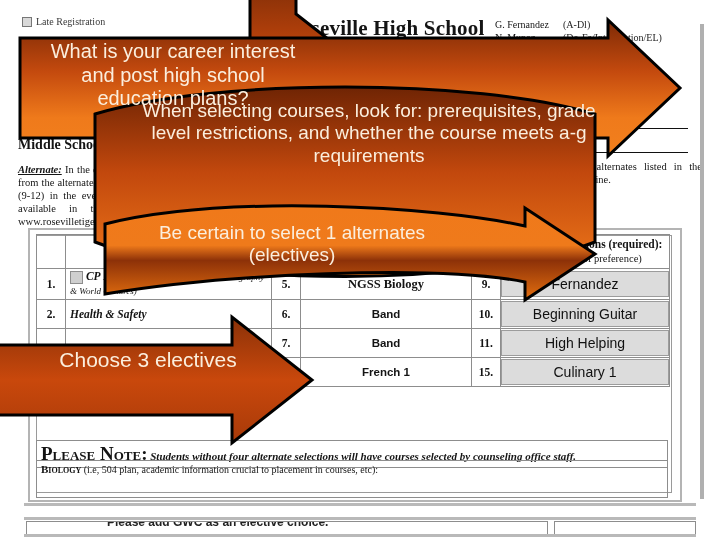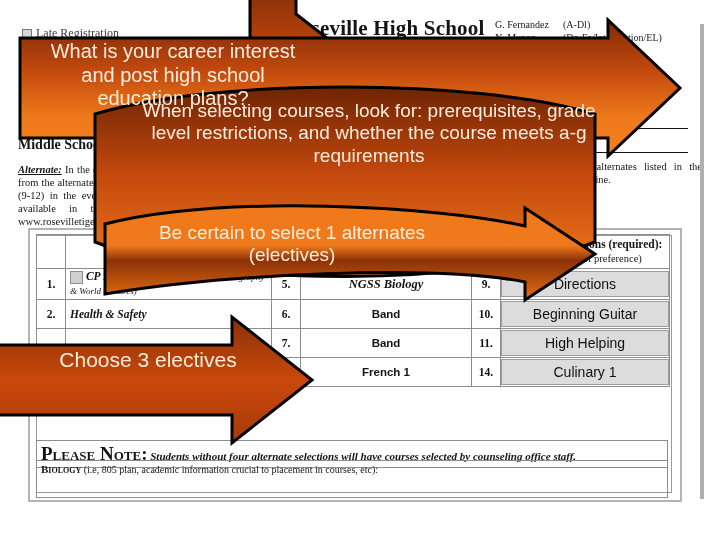--- a/index.html
+++ b/index.html
@@ -22,22 +22,22 @@
     left: 0; top: 0;
     width: 720px; height: 540px;
   }
   .serif {
     font-family: "Liberation Serif", serif;
     color: #141414;
   }
 
   .late-reg {
     position: absolute;
-    left: 22px; top: 26px;
-    font-size: 12px;
+    left: 22px; top: 16px;
+    font-size: 10px;
     display: flex;
     align-items: center;
     gap: 4px;
     color: #3a3a3a;
   }
   .late-reg .box {
     width: 8px; height: 8px;
     border: 1px solid #777;
     background: #d9d9d9;
     display: inline-block;
@@ -135,21 +135,21 @@
     font-size: 11.5px;
     vertical-align: middle;
   }
   td.num {
     width: 26px;
     text-align: center;
     font-weight: bold;
     font-size: 10px;
   }
   td.course { width: 168px; text-align: center; }
-  td.course.italic { font-style: italic; font-weight: bold; font-size: 12.5px; }
+  td.course.italic { font-weight: bold; font-size: 12.5px; }
   td.alt { width: 168px; padding: 0; }
   .altbox {
     background: #dcdcdc;
     border: 1px solid #9c9c9c;
     height: 24px;
     line-height: 24px;
     text-align: center;
     font-family: "Liberation Sans", sans-serif;
     font-size: 14px;
     color: #111;
@@ -354,21 +354,21 @@
         <td class="num">1.</td>
         <td class="cpcell">
           <span class="chk"></span>
           <span>CP English 9</span>
           <span class="small">(Pre-AP English w/ Geography &amp; World Cultures)</span>
         </td>
         <td class="num">5.</td>
         <td class="course italic">NGSS Biology</td>
         <td class="num">9.</td>
         <td class="alt">
-          <div class="altbox">Directions</div>
+          <div class="altbox">Fernandez</div>
         </td>
       </tr>
 
       <tr>
         <td class="num">2.</td>
         <td class="cpcell">Health &amp; Safety</td>
         <td class="num">6.</td>
         <td class="course sansbold">Band</td>
         <td class="num">10.</td>
         <td class="alt">
@@ -385,40 +385,49 @@
         <td class="alt">
           <div class="altbox">High Helping</div>
         </td>
       </tr>
 
       <tr>
         <td class="num"></td>
         <td class="cpcell"></td>
         <td class="num">8.</td>
         <td class="course sansbold">French 1</td>
-        <td class="num">14.</td>
+        <td class="num">15.</td>
         <td class="alt">
           <div class="altbox">Culinary 1</div>
         </td>
       </tr>
     </tbody>
       </table>
 
     <div class="please-note">
       <span class="caps">Please Note:</span>
       <span>Students without four alternate selections will have courses selected by counseling office staff.</span>
     </div>
 
     <div class="comments">
       <span class="caps">Biology</span>
-      <span>(i.e, 805 plan, academic information crucial to placement in courses, etc):</span>
+      <span>(i.e, 504 plan, academic information crucial to placement in courses, etc):</span>
     </div>
 
     <div class="right-edge"></div>
 
+    <div class="bottom-strip">
+      <div class="bar"></div>
+      <div class="bar2"></div>
+      <div class="cutbox">
+        <span>Please add GWC as an elective choice.</span>
+      </div>
+      <div class="cutbox2"></div>
+      <div class="bar3"></div>
+    </div>
   </div>
 
   <svg width="0" height="0" style="position:absolute" aria-hidden="true">
     <defs>
       <linearGradient id="gradV" x1="0" y1="0" x2="0" y2="1">
         <stop offset="0%" stop-color="#7d2a06"></stop>
         <stop offset="38%" stop-color="#c44a0e"></stop>
         <stop offset="72%" stop-color="#ef7a1b"></stop>
         <stop offset="100%" stop-color="#f2801d"></stop>
       </linearGradient>

